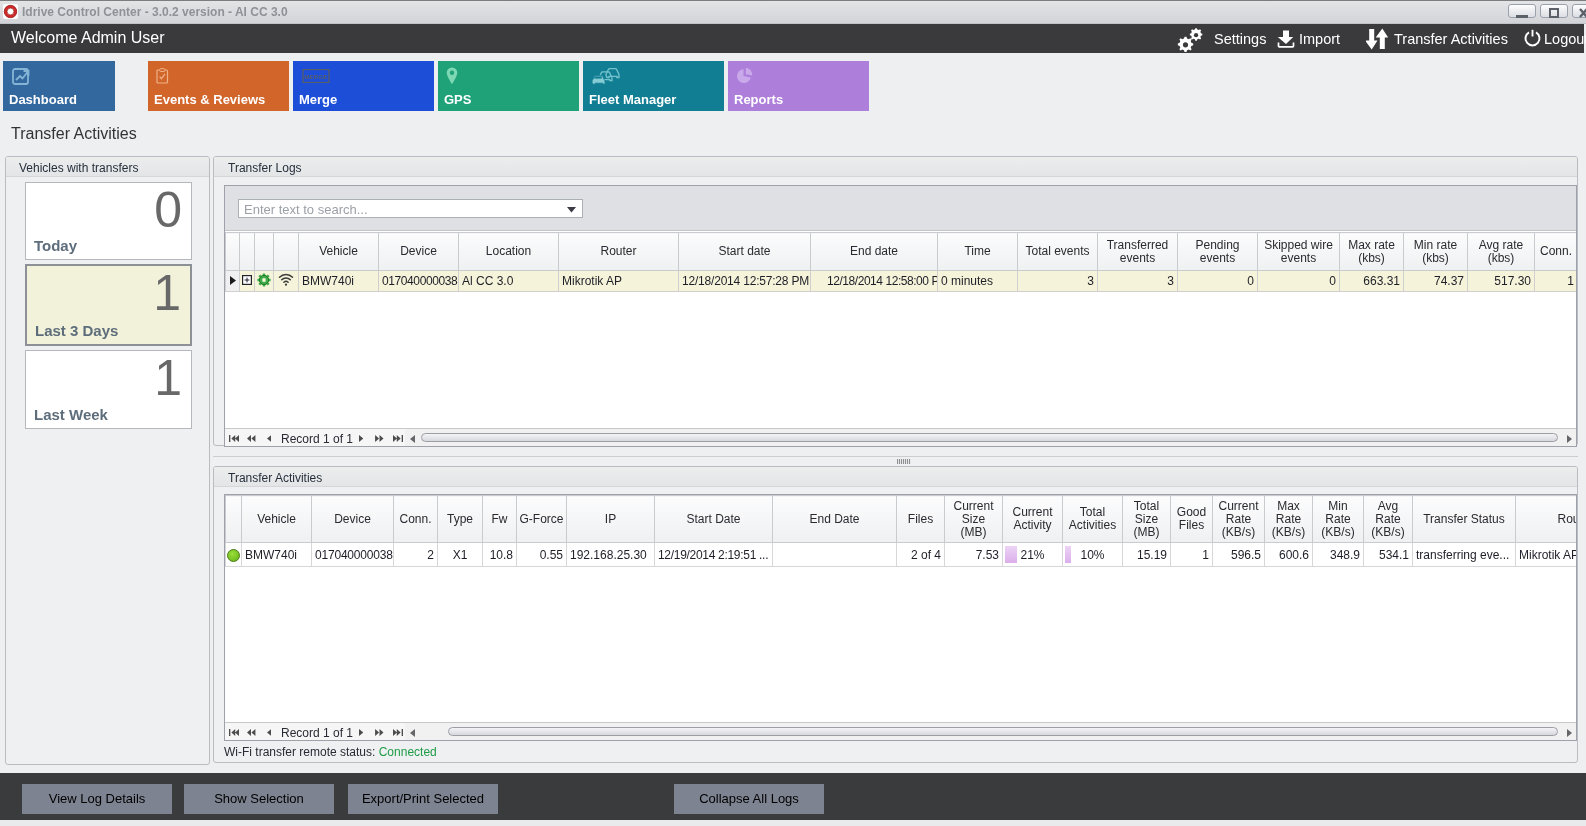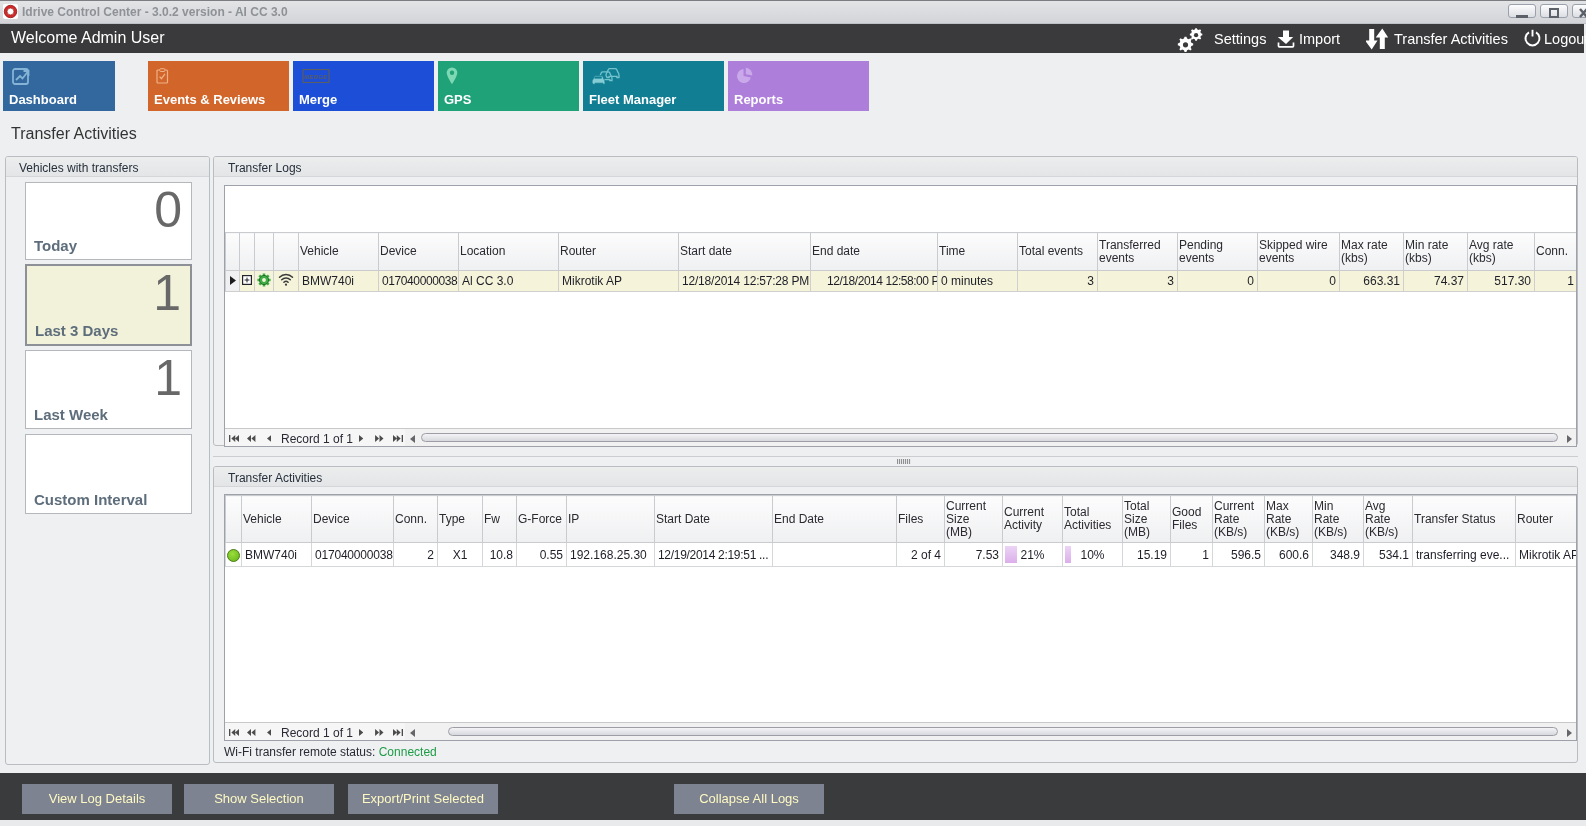--- a/index.html
+++ b/index.html
@@ -36,37 +36,37 @@
 
 
 .card { position:absolute; left:19px; width:167px; background:#fff; border:1px solid #b4b7bb; }
 .cardnum { position:absolute; right:9px; top:-2px; font-size:50px; color:#686868; }
 .cardlabel { position:absolute; left:8px; bottom:5px; font-size:15px; font-weight:bold; color:#5d6d7b; }
 
 
 table { border-collapse:collapse; table-layout:fixed; }
 td,th { overflow:hidden; white-space:nowrap; font-weight:normal; }
 .hdr td { background:linear-gradient(#fcfcfd,#eff0f1); border:1px solid #c9cbce;
-  text-align:left; color:#2a2a30; font-size:12px; line-height:13px; padding:0 1px;
+  text-align:center; color:#2a2a30; font-size:12px; line-height:13px; padding:0 1px;
   white-space:normal; vertical-align:middle; }
 .row td { background:#f5f4da; border:1px solid #cfd0ce; font-size:12px; color:#1e1e28; padding:0 3px; }
 .rowwhite td { background:#fff; border:1px solid #d6d7d9; font-size:12px; color:#1e1e28; padding:0 3px; }
 .num { text-align:right; }
 .ctr { text-align:center; }
 
 .pager { position:absolute; left:0; right:0; height:18px; background:#f6f6f7;
   border-top:1px solid #c6c8ca; }
 .ptext { position:absolute; top:3px; font-size:12px; color:#2a2a34; }
 .sbtrack { position:absolute; top:0; bottom:0; background:#f1f1f2; }
 .sbthumb { position:absolute; top:4px; height:9px; border:1px solid #9d9da5;
   border-radius:5px; background:linear-gradient(#f4f4f7,#d7d8de); }
 
 #bottombar { left:0; top:773px; width:1586px; height:47px; background:#3a3b3d; }
 .bbtn { position:absolute; top:11px; width:150px; height:30px; background:#7d8390;
-  color:#fef9c3; font-size:13px; text-align:center; line-height:30px; }
+  color:#000000; font-size:13px; text-align:center; line-height:30px; }
 #bottomstrip { left:0; top:820px; width:1586px; height:6px; background:#e9eaec; }
 </style>
 </head>
 <body>
 
 <div id="titlebar" class="abs"></div>
 <div id="titleicon" class="abs">
   <svg width="15" height="15" viewBox="0 0 15 15">
     <circle cx="7.5" cy="7.5" r="4.9" fill="none" stroke="#cf2b2b" stroke-width="2.8"></circle>
     <circle cx="7.5" cy="7.5" r="6.2" fill="none" stroke="#9e2020" stroke-width="0.9"></circle>
@@ -181,30 +181,35 @@
       <div class="cardlabel">Today</div>
   </div>
   <div class="card" style="top:107px; height:82px; background:#f2f1d9; border:2px solid #8d9097;">
     <div class="cardnum">1</div>
       <div class="cardlabel">Last 3 Days</div>
   </div>
   <div class="card" style="top:193px; height:79px;">
     <div class="cardnum">1</div>
       <div class="cardlabel">Last Week</div>
   </div>
-  <div class="card" style="top:277px; height:80px;">
-    <div class="cardlabel">Custom Interval</div>
-  </div>
 </div>
 
 <div class="group" style="left:213px; top:156px; width:1365px; height:290px;">
   <div class="ghead">
       <div class="glabel">Transfer Logs</div>
     </div>
   <div class="abs" style="left:10px; top:28px; width:1353px; height:262px; border:1px solid #9ea1aa; background:#fff; overflow:hidden;">
+    <div class="abs" style="left:0; top:0; width:1351px; height:45px; background:#dfe0e3; border-bottom:1px solid #c3c5c9;">
+      <div class="abs" style="left:13px; top:13px; width:345px; height:19px; background:#fff; border:1px solid #abb0b5;">
+        <span class="abs" style="left:5px; top:2px; font-size:13px; color:#9ca1a7;">Enter text to search...</span>
+        <svg class="abs" style="right:6px; top:7px;" width="9" height="6">
+            <path d="M0 0 h9 L4.5 5.5 z" fill="#3c3c44"></path>
+          </svg>
+      </div>
+    </div>
     <div class="abs" style="left:0; top:46px;">
     <table style="width:1352px;">
       <colgroup>
         <col style="width:14px;">
             <col style="width:15px;">
             <col style="width:19px;">
             <col style="width:25px;">
         <col style="width:80px;">
             <col style="width:80px;">
             <col style="width:100px;">

